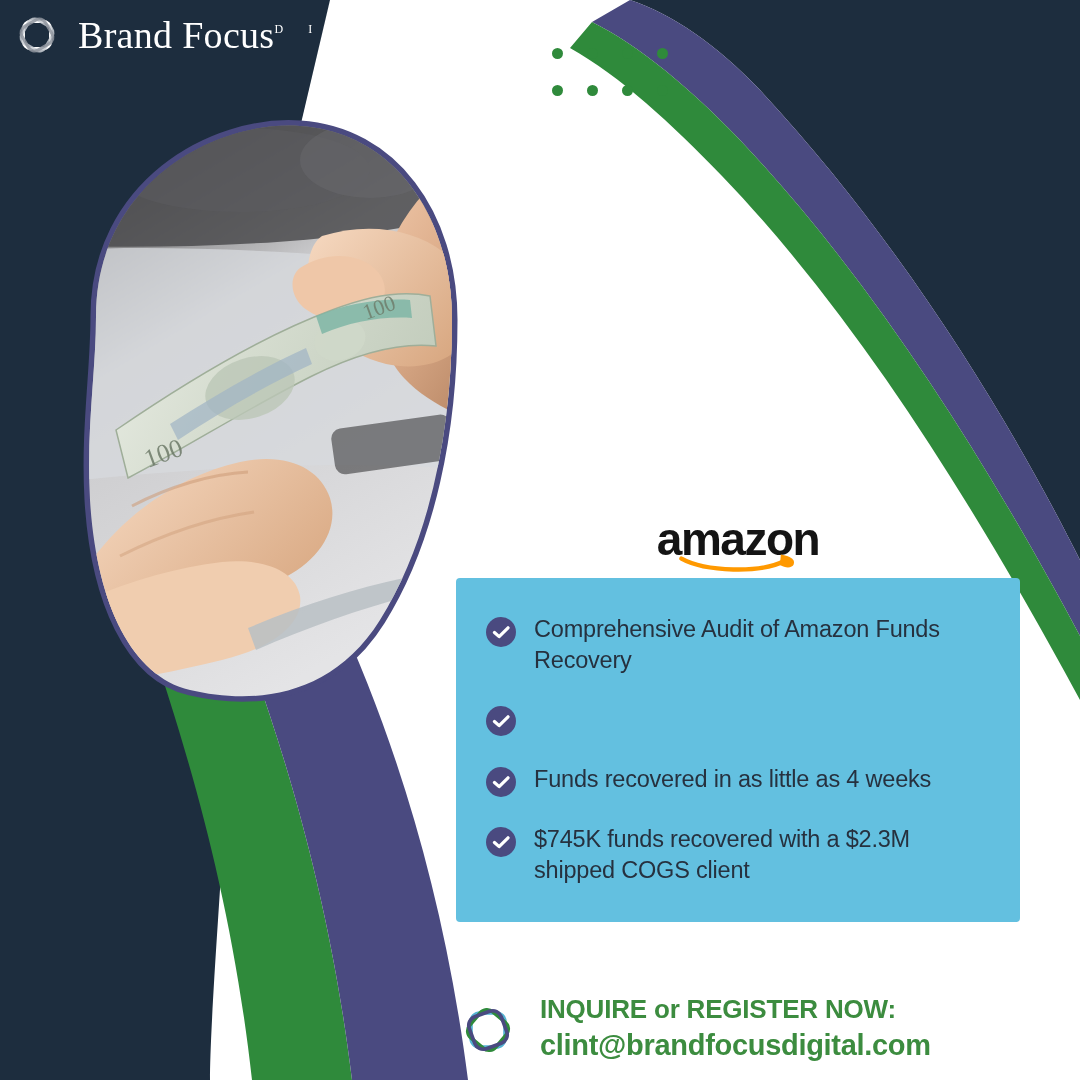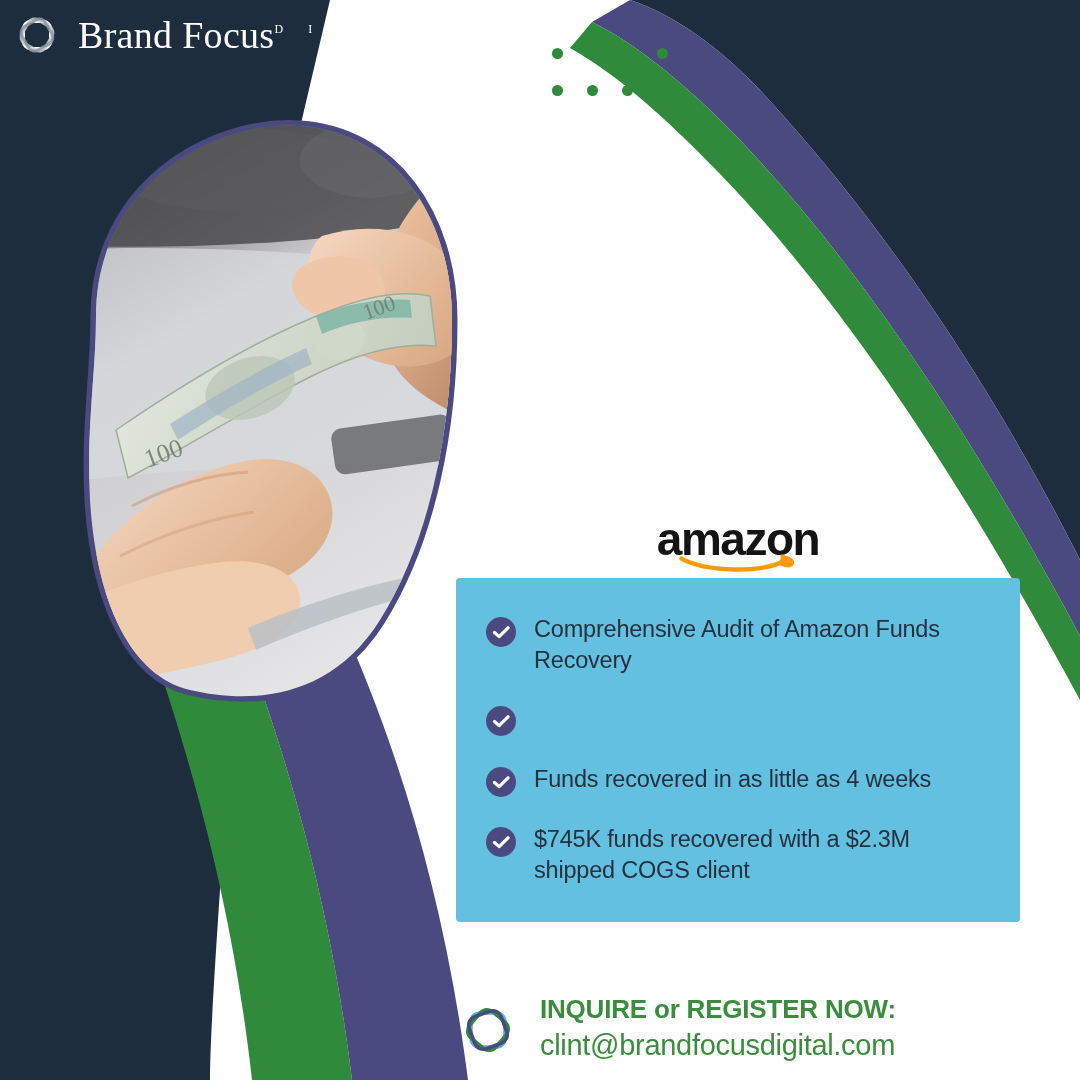--- a/index.html
+++ b/index.html
@@ -145,21 +145,21 @@
   #footer-cta .fmark { width: 72px; height: 72px; flex: 0 0 72px; }
   #footer-cta .ftext { display: flex; flex-direction: column; line-height: 1.2; }
   #footer-cta .fline1 {
     font-size: 26px;
     font-weight: bold;
     color: #3c8c3f;
     letter-spacing: -0.2px;
   }
   #footer-cta .fline2 {
     font-size: 29px;
-    font-weight: normal;
+    font-weight: bold;
     color: #3c8c3f;
     letter-spacing: -0.3px;
     margin-top: 3px;
   }
 </style>
 </head>
 <body>
 
 <div id="poster">
 

